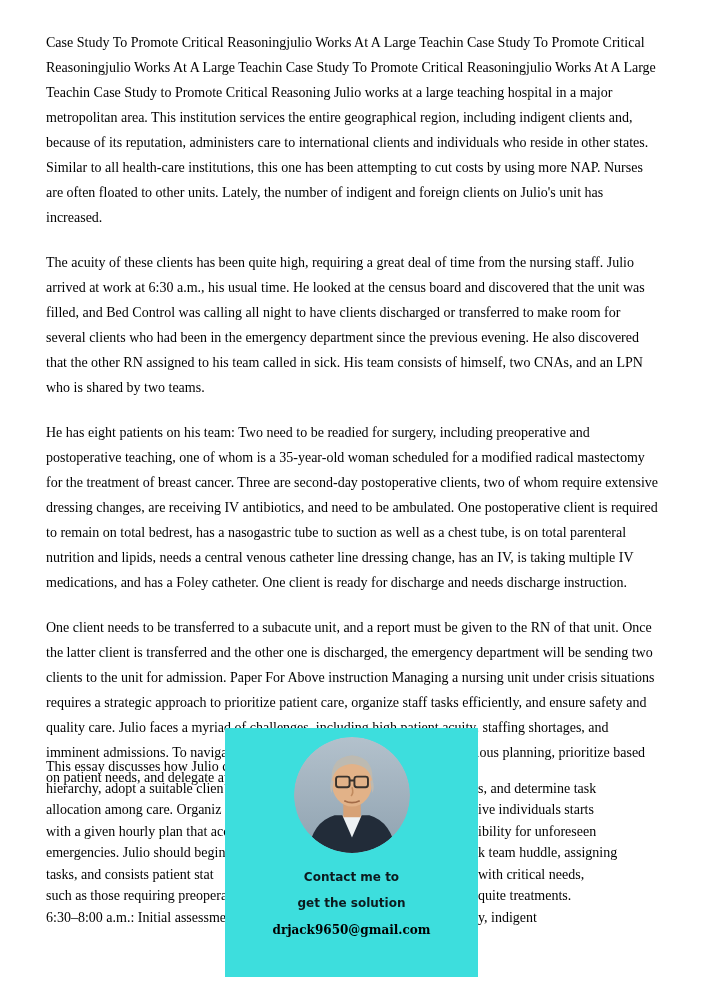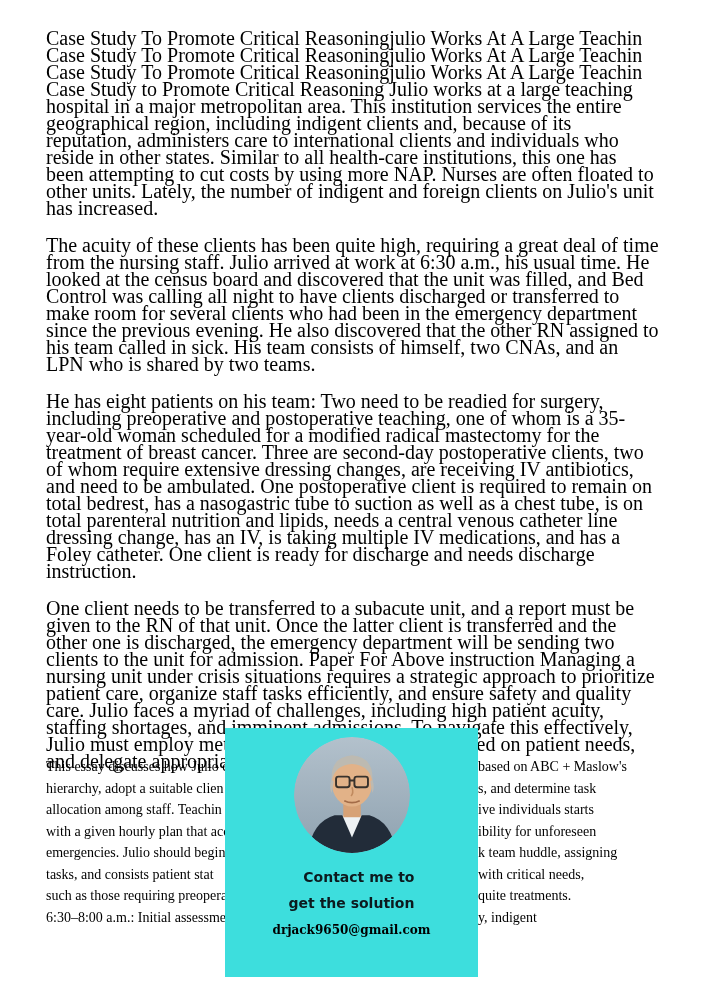--- a/index.html
+++ b/index.html
@@ -8,22 +8,22 @@
     width: 708px; height: 1000px;
     position: relative;
     font-family: "Liberation Serif", serif;
     color: #000;
     overflow: hidden;
   }
   .doc {
     position: absolute;
     left: 46px; top: 30px;
     width: 613px;
-    font-size: 20px;
-    line-height: 17px;
+    font-size: 14px;
+    line-height: 25px;
     text-align: left;
   }
   .doc p { margin: 0 0 20px 0; }
 
   
   .obscured {
     position: absolute;
     left: 46px; top: 756px;
     width: 613px;
     font-size: 14px;
@@ -48,24 +48,24 @@
     border-radius: 50%;
     overflow: hidden;
     margin-top: 9px;
     flex: 0 0 auto;
   }
   .avatar svg { display: block; width: 116px; height: 116px; }
   .cta {
     margin-top: 11px;
     font-family: "DejaVu Sans", sans-serif;
     font-weight: bold;
-    font-size: 14px;
+    font-size: 12px;
     line-height: 26px;
     color: #0c1a1e;
-    text-align: right;
+    text-align: center;
   }
   .email {
     margin-top: 7px;
     font-family: "DejaVu Serif", serif;
     font-weight: bold;
     font-size: 12px;
     color: #000;
     text-align: center;
   }
 </style>
@@ -75,28 +75,27 @@
 <div class="doc">
   <p>Case Study To Promote Critical Reasoningjulio Works At A Large Teachin Case Study To Promote Critical Reasoningjulio Works At A Large Teachin Case Study To Promote Critical Reasoningjulio Works At A Large Teachin Case Study to Promote Critical Reasoning Julio works at a large teaching hospital in a major metropolitan area. This institution services the entire geographical region, including indigent clients and, because of its reputation, administers care to international clients and individuals who reside in other states. Similar to all health-care institutions, this one has been attempting to cut costs by using more NAP. Nurses are often floated to other units. Lately, the number of indigent and foreign clients on Julio's unit has increased.</p>
   <p>The acuity of these clients has been quite high, requiring a great deal of time from the nursing staff. Julio arrived at work at 6:30 a.m., his usual time. He looked at the census board and discovered that the unit was filled, and Bed Control was calling all night to have clients discharged or transferred to make room for several clients who had been in the emergency department since the previous evening. He also discovered that the other RN assigned to his team called in sick. His team consists of himself, two CNAs, and an LPN who is shared by two teams.</p>
   <p>He has eight patients on his team: Two need to be readied for surgery, including preoperative and postoperative teaching, one of whom is a 35-year-old woman scheduled for a modified radical mastectomy for the treatment of breast cancer. Three are second-day postoperative clients, two of whom require extensive dressing changes, are receiving IV antibiotics, and need to be ambulated. One postoperative client is required to remain on total bedrest, has a nasogastric tube to suction as well as a chest tube, is on total parenteral nutrition and lipids, needs a central venous catheter line dressing change, has an IV, is taking multiple IV medications, and has a Foley catheter. One client is ready for discharge and needs discharge instruction.</p>
   <p>One client needs to be transferred to a subacute unit, and a report must be given to the RN of that unit. Once the latter client is transferred and the other one is discharged, the emergency department will be sending two clients to the unit for admission. Paper For Above instruction Managing a nursing unit under crisis situations requires a strategic approach to prioritize patient care, organize staff tasks efficiently, and ensure safety and quality care. Julio faces a myriad of challenges, including high patient acuity, staffing shortages, and imminent admissions. To navigate this effectively, Julio must employ meticulous planning, prioritize based on patient needs, and delegate appropriate tasks to his team members.</p>
 </div>
 
 <div class="obscured">
   <div class="line">
     <span class="frag-left">This essay discusses how Julio c</span>
-    <span class="frag-right">based on ABC + Maslow's</span>
   </div>
   <div class="line">
     <span class="frag-left">hierarchy, adopt a suitable clien</span>
     <span class="frag-right">s, and determine task</span>
   </div>
   <div class="line">
-    <span class="frag-left">allocation among staff. Teachin</span>
+    <span class="frag-left">allocation among care. Organiz</span>
     <span class="frag-right">ive individuals starts</span>
   </div>
   <div class="line">
     <span class="frag-left">with a given hourly plan that acc</span>
     <span class="frag-right">ibility for unforeseen</span>
   </div>
   <div class="line">
     <span class="frag-left">emergencies. Julio should begin</span>
     <span class="frag-right">k team huddle, assigning</span>
   </div>

